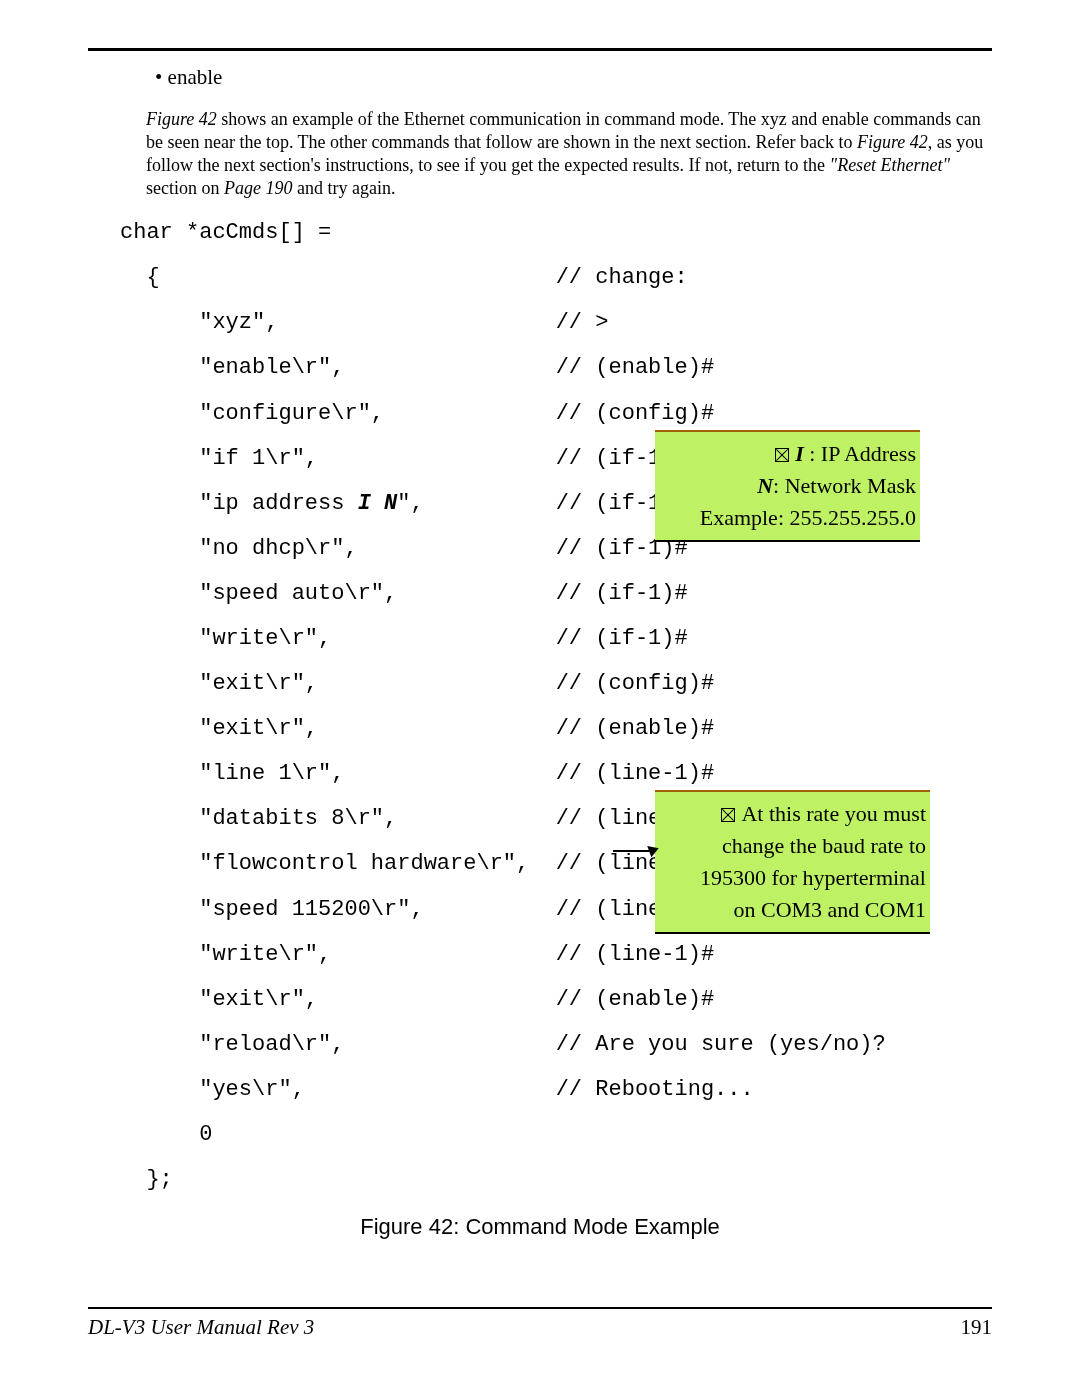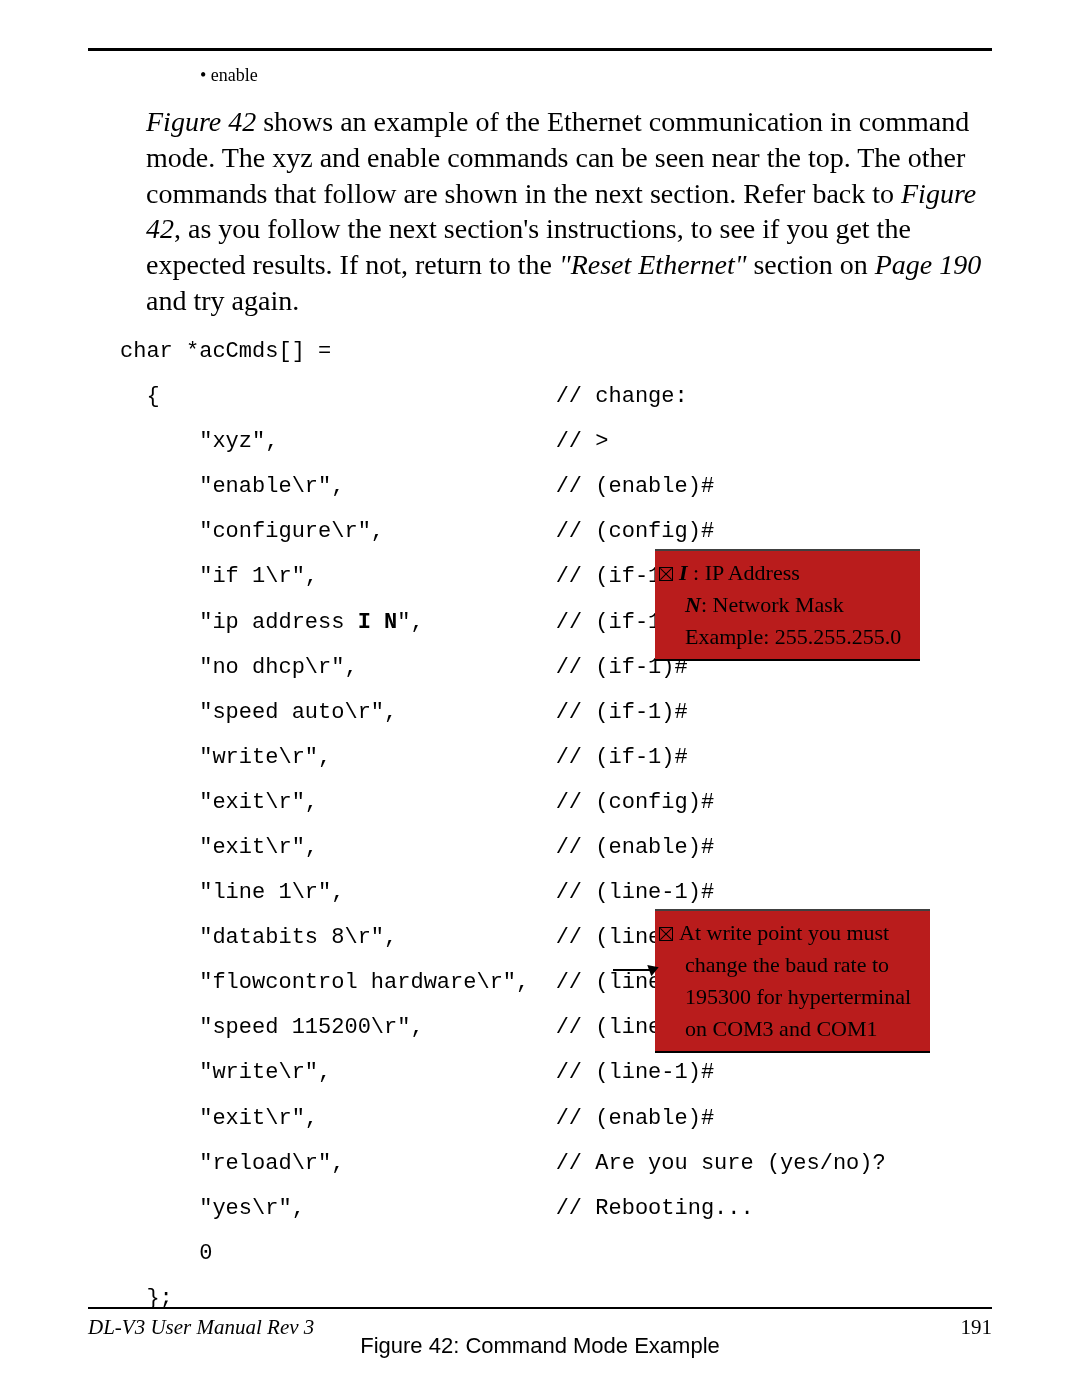--- a/index.html
+++ b/index.html
@@ -10,51 +10,52 @@
     font-family: "Times New Roman", Times, serif;
     position: relative;
     padding: 48px 88px 48px 88px;
     color: #000;
   }
   .top-rule {
     border-top: 3px solid #000;
     margin-bottom: 14px;
   }
   .bullet-line {
-    margin-left: 112px;
-    font-size: 18px;
+    margin-left: 67px;
+    font-size: 21px;
     margin-bottom: 18px;
   }
   .para {
-    font-size: 28px;
+    font-size: 18px;
     line-height: 1.28;
     margin-left: 58px;
     margin-right: 0;
     margin-bottom: 0;
   }
   .italic { font-style: italic; }
   .code-area {
     margin-left: 32px;
     font-family: "Courier New", Courier, monospace;
     font-size: 22px;
     line-height: 2.05;
     position: relative;
     margin-top: 10px;
   }
   .code-line { white-space: pre; }
-  .bold-code { font-weight: bold; }
+  .bold-code { font-weight: bold; font-style: italic; }
   .callout {
     position: absolute;
     font-family: "Times New Roman", Times, serif;
     font-size: 22px;
     line-height: 1.45;
-    border-top: 2px solid #404040;
+    border-top: 2px solid #a16207;
     border-bottom: 2px solid #000;
     padding: 6px 4px 6px 4px;
-    background: #b91c1c;
+    background: #bef264;
+    text-align: right;
   }
   .callout .cb {
     display: inline-block;
     width: 14px; height: 14px;
     border: 1px solid #000;
     position: relative;
     margin-right: 6px;
     vertical-align: -1px;
   }
   .callout .cb::before,
@@ -153,21 +154,21 @@
 
   <div class="code-line">  };</div>
 
   <div class="callout callout-1">
     <div><span class="cb"></span><span class="bi">I</span><span> : IP Address</span></div>
     <div style="padding-left:26px;"><span class="bi">N</span><span>: Network Mask</span></div>
     <div style="padding-left:26px;">Example: 255.255.255.0</div>
   </div>
 
   <div class="callout callout-2">
-    <div><span class="cb"></span><span>At write point you must</span></div>
+    <div><span class="cb"></span><span>At this rate you must</span></div>
     <div style="padding-left:26px;">change the baud rate to</div>
     <div style="padding-left:26px;">195300 for hyperterminal</div>
     <div style="padding-left:26px;">on COM3 and COM1</div>
   </div>
 
   <div class="arrow-line" style="top:640px; left:493px; width:42px;"></div>
   <div class="arrow-head" style="top:634px; left:529px; transform: rotate(-20deg);"></div>
 
 </div>
 

